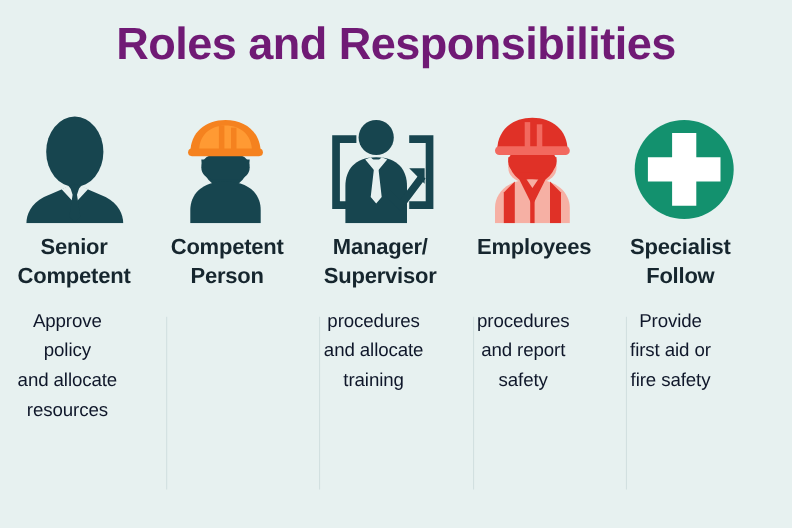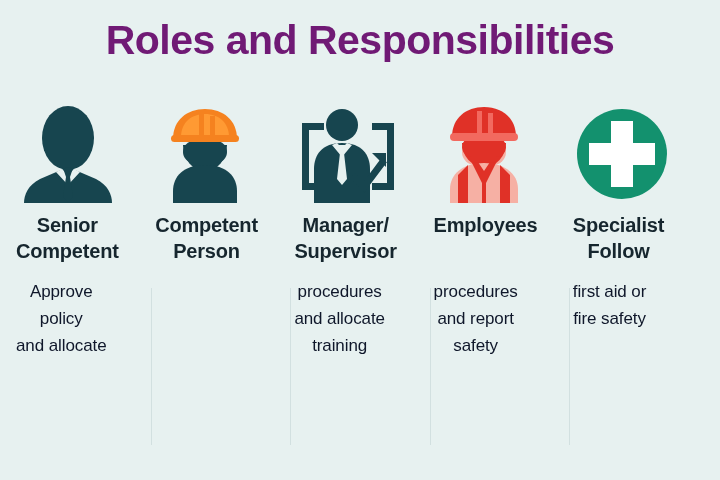--- a/index.html
+++ b/index.html
@@ -108,20 +108,21 @@
         </svg>
       </div>
       <div class="role-title">
         <div>Senior</div>
         <div>Competent</div>
       </div>
       <div class="role-desc">
         <div>Approve</div>
         <div>policy</div>
         <div>and allocate</div>
+        <div>resources</div>
       </div>
     </div>
 
     <div class="column">
       <div class="icon-wrap">
         <svg width="100" height="98" viewBox="0 0 100 98" aria-hidden="true">
           <path d="M50 40 m-22 0 a22 26 0 0 0 44 0 Z" fill="#17454f"></path>
           <rect x="28" y="36" width="44" height="22" rx="11" fill="#17454f"></rect>
           <path d="M18 34 C18 15 32 4 50 4 C68 4 82 15 82 34 Z" fill="#f5821f"></path>
           <path d="M26 32 C26 18 36 9 50 9 C64 9 74 18 74 32 Z" fill="#ff9a33"></path>
@@ -194,19 +195,20 @@
         <svg width="98" height="98" viewBox="0 0 98 98" aria-hidden="true">
           <circle cx="49" cy="49" r="45" fill="#13916e"></circle>
           <path d="M38 16 L60 16 L60 38 L82 38 L82 60 L60 60 L60 82 L38 82 L38 60 L16 60 L16 38 L38 38 Z" fill="#ffffff"></path>
         </svg>
       </div>
       <div class="role-title">
         <div>Specialist</div>
         <div>Follow</div>
       </div>
       <div class="role-desc">
+        <div>Provide</div>
         <div>first aid or</div>
         <div>fire safety</div>
       </div>
     </div>
 
   </div>
 </div>
 
 </body></html>

